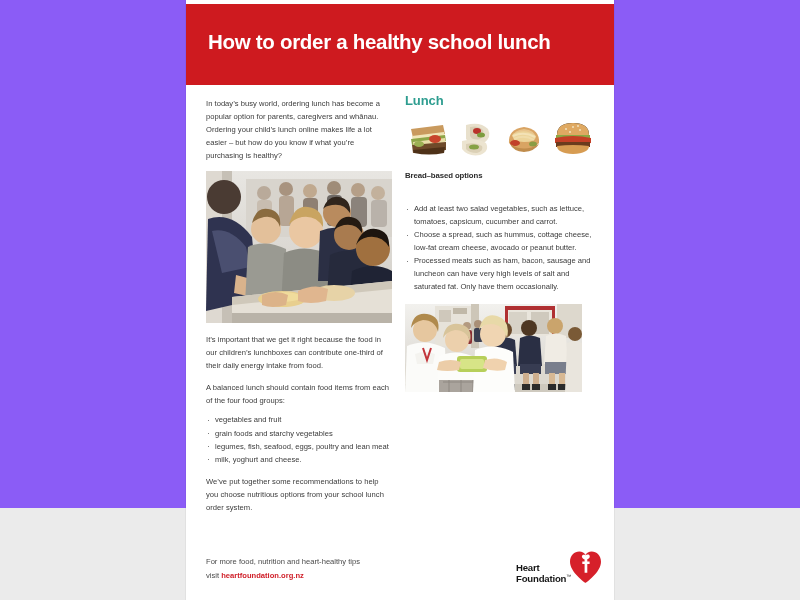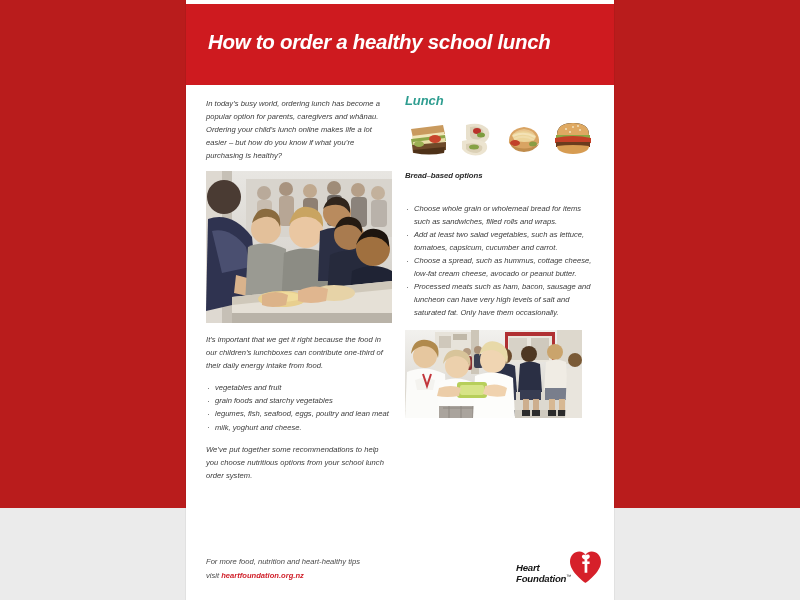--- a/index.html
+++ b/index.html
@@ -9,22 +9,21 @@
     height: 600px;
     overflow: hidden;
     background: #ebebeb;
     font-family: "Liberation Sans", sans-serif;
   }
 
   #stage {
     position: relative;
     width: 800px;
     height: 508px;
-    background: #b91c1c;
-    font-style: italic;
+    background: #8b5cf6;
   }
 
   
   .page {
     position: absolute;
     left: 186px;
     top: 0;
     width: 428px;
     height: 600px;
     background: #ffffff;
@@ -278,20 +277,21 @@
             <ellipse cx="76" cy="126" rx="19" ry="5" fill="#f0dc9c"></ellipse>
             <ellipse cx="128" cy="122" rx="21" ry="8" fill="#e7d3a7"></ellipse>
 
             <path d="M92 120 Q108 112 122 118 L120 130 Q104 134 92 130 Z" fill="#e0b68f"></path>
             <path d="M56 124 Q70 118 82 124 L80 134 Q66 138 56 134 Z" fill="#dcb389"></path>
           </svg>
         </div>
 
         <p class="body-text p">It’s important that we get it right because the food in our children’s lunchboxes can contribute one-third of their daily energy intake from food.</p>
 
+        <p class="body-text p tight">A balanced lunch should contain food items from each of the four food groups:</p>
 
         <ul class="dash-list">
           <li>vegetables and fruit</li>
           <li>grain foods and starchy vegetables</li>
           <li>legumes, fish, seafood, eggs, poultry and lean meat</li>
           <li>milk, yoghurt and cheese.</li>
         </ul>
 
         <p class="body-text p">We’ve put together some recommendations to help you choose nutritious options from your school lunch order system.</p>
       </div>
@@ -357,21 +357,20 @@
               <path d="M4 21 Q22 17 40 21 L40 26 Q22 30 4 26 Z" fill="#c43f26"></path>
               <path d="M5 25 L39 25 L39 30 L5 30 Z" fill="#6b3b1d"></path>
               <path d="M6 29 Q22 27 38 29 Q38 36 22 37 Q6 36 6 29 Z" fill="#d79c52"></path>
             </svg>
           </div>
         </div>
 
         <div class="subheading">Bread–based options</div>
 
         <ul class="dash-list">
-          <li>Choose whole grain or wholemeal bread for items such as sandwiches, filled rolls and wraps.</li>
           <li>Add at least two salad vegetables, such as lettuce, tomatoes, capsicum, cucumber and carrot.</li>
           <li>Choose a spread, such as hummus, cottage cheese, low-fat cream cheese, avocado or peanut butter.</li>
           <li>Processed meats such as ham, bacon, sausage and luncheon can have very high levels of salt and saturated fat. Only have them occasionally.</li>
         </ul>
 
         <div class="photo photo-right-bottom">
           <svg width="177" height="88" viewBox="0 0 177 88" aria-hidden="true">
             <defs>
               <linearGradient id="hall" x1="0" y1="0" x2="0" y2="1">
                 <stop offset="0%" stop-color="#f2f1ee"></stop>

